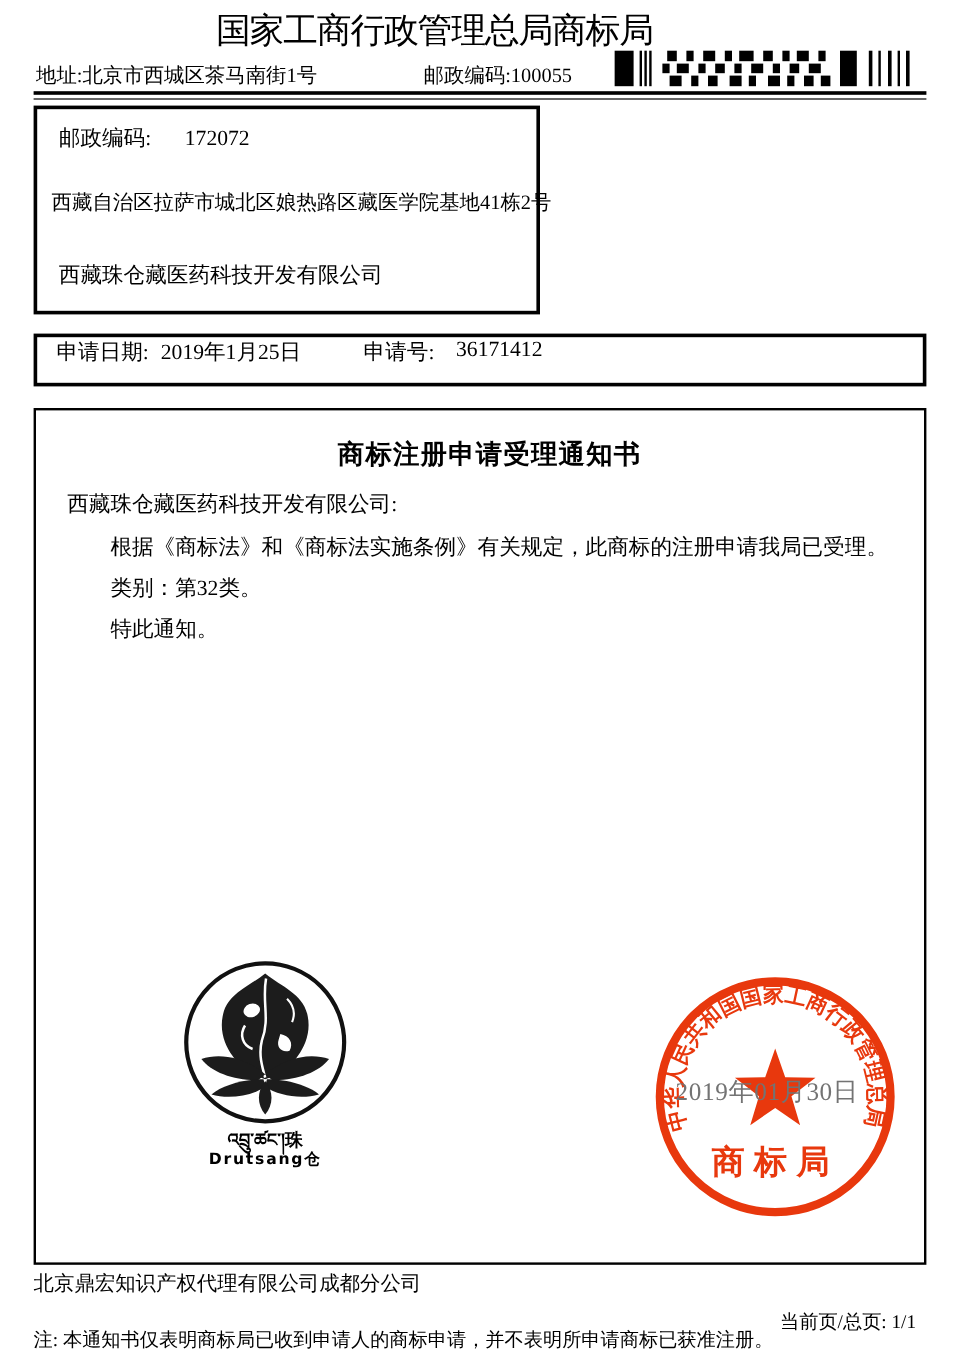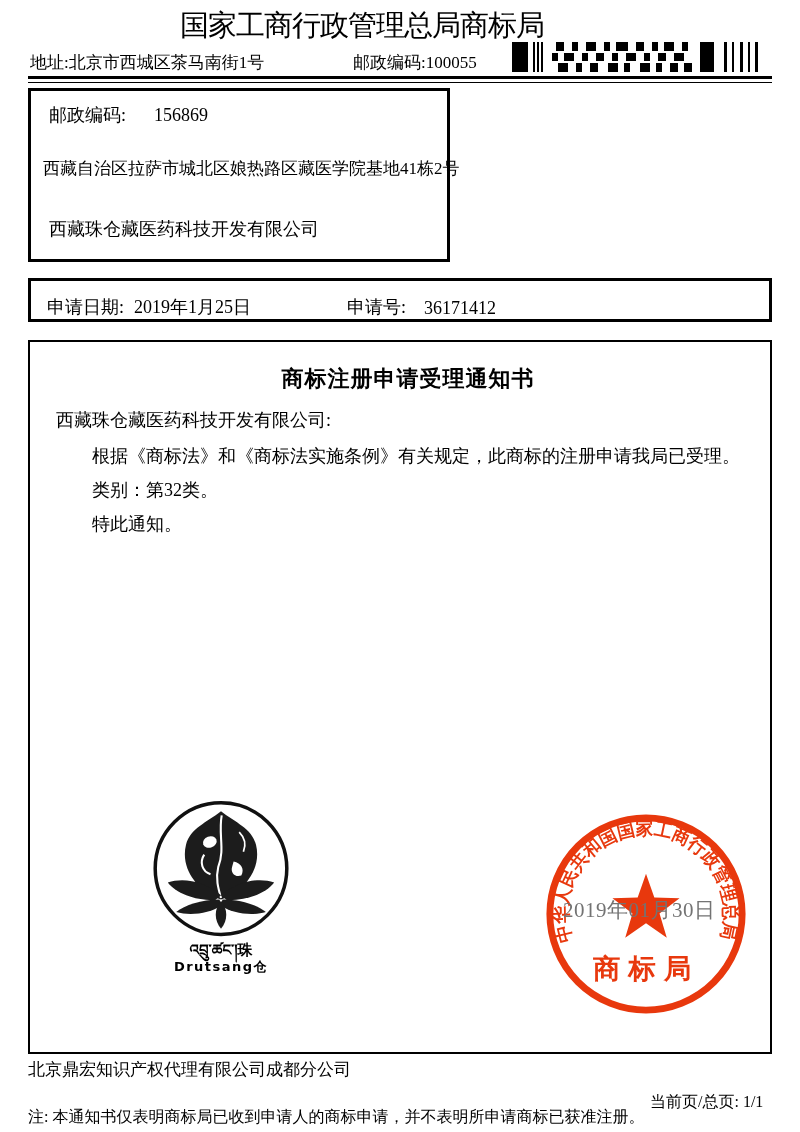--- a/index.html
+++ b/index.html
@@ -25,24 +25,24 @@
   .recipient-box .row1{left:18px;top:12px;font-size:18px;}
   .recipient-box .row1 .val{margin-left:28px;}
   .recipient-box .row2{left:12px;top:66px;font-size:17px;}
   .recipient-box .row3{left:18px;top:126px;font-size:18px;}
 
   .docnum-box{left:462px;top:88px;width:304px;height:168px;border:3px solid #000;}
   .docnum-box .lbl{left:20px;top:28px;font-size:19px;}
   .docnum-box .val{left:54px;top:84px;font-size:19px;letter-spacing:.5px;}
 
   .appbar{left:28px;top:278px;width:738px;height:38px;border:3px solid #000;}
-  .appbar .inner{position:absolute;left:0;top:0;width:100%;height:100%;display:flex;align-items:flex-end;font-size:18px;}
+  .appbar .inner{position:absolute;left:0;top:0;width:100%;height:100%;display:flex;align-items:flex-start;font-size:18px;}
   .appbar .d-label{margin-left:16px;}
   .appbar .d-value{margin-left:10px;}
-  .appbar .n-label{margin-left:96px;}
+  .appbar .n-label{margin-left:52px;}
   .appbar .n-value{margin-left:18px;}
 
   .main-box{left:28px;top:340px;width:740px;height:710px;border:2px solid #000;}
   .notice-title{left:0;top:22px;width:660px;text-align:center;font-size:22px;font-weight:600;letter-spacing:1px;padding-left:48px;}
   .salutation{left:26px;top:66px;font-size:18px;}
   .notice-body{left:62px;top:102px;font-size:18px;}
   .notice-cat{left:62px;top:136px;font-size:18px;}
   .notice-close{left:62px;top:170px;font-size:18px;}
 
   .logo-block{left:150px;top:800px;width:142px;text-align:center;}
@@ -106,21 +106,21 @@
         <rect x="236" y="0" width="2" height="30"></rect>
         <rect x="243" y="0" width="3" height="30"></rect>
     </g>
   </svg>
 
   <div class="abs hdr-rule-thick"></div>
   <div class="abs hdr-rule-thin"></div>
 
   <div class="abs recipient-box">
     <div class="abs row1 nowrap">
-      <span>邮政编码:</span><span class="val">156869</span>
+      <span>邮政编码:</span><span class="val">172072</span>
     </div>
     <div class="abs row2 nowrap">西藏自治区拉萨市城北区娘热路区藏医学院基地41栋2号</div>
     <div class="abs row3 nowrap">西藏珠仓藏医药科技开发有限公司</div>
   </div>
 
 
   <div class="abs appbar">
     <div class="inner nowrap">
       <span class="d-label">申请日期:</span>
       <span class="d-value">2019年1月25日</span>

